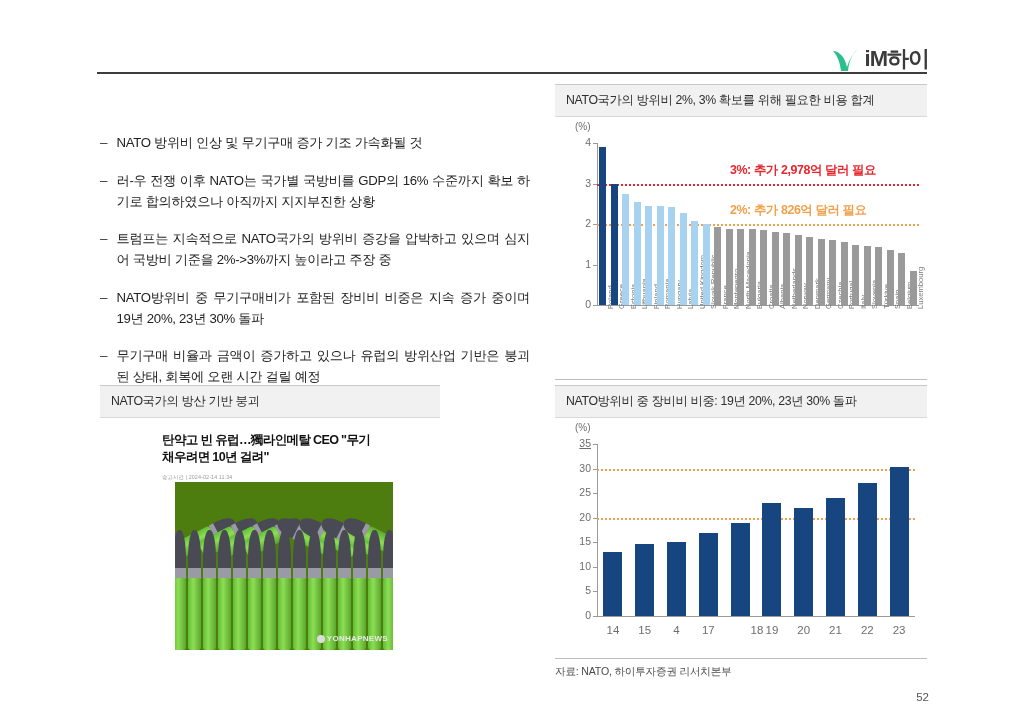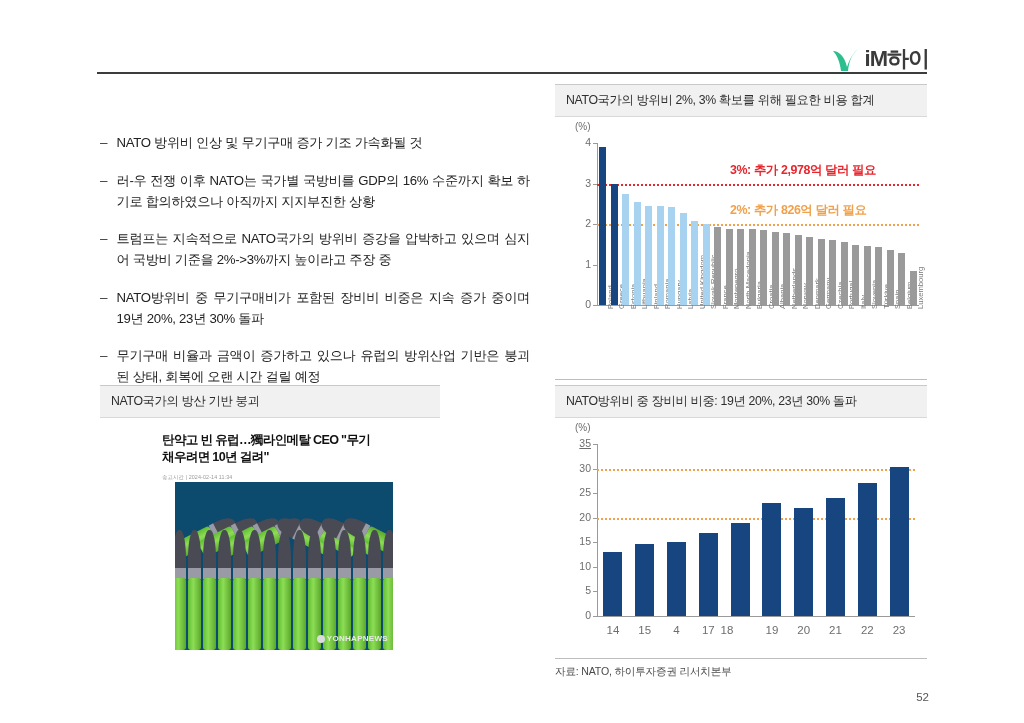--- a/index.html
+++ b/index.html
@@ -179,21 +179,21 @@
     <div class="card-foot">자료: NATO, 하이투자증권 리서치본부</div>
   </div>
 
   <div class="card" id="card-news">
     <div class="card-head">NATO국가의 방산 기반 붕괴</div>
     <div class="news">
       <div class="news-inner">
         <div class="news-head">탄약고 빈 유럽…獨라인메탈 CEO "무기 채우려면 10년 걸려"</div>
         <div class="news-meta">송고시간 | 2024-02-14 11:34</div>
       </div>
-      <div class="news-photo" id="photo" style="background: #0c4a6e;">
+      <div class="news-photo" id="photo" style="background: #4d7c0f;">
 
       <div style="position: absolute; left: -4px; top: 6px; width: 17px; height: 62px; transform: rotate(63deg); transform-origin: 50% 100%;">
             <div style="position: absolute; left: 0px; top: 0px; width: 100%; height: 34%; background: rgb(74, 74, 85); border-radius: 45% 45% 12% 12% / 70% 70% 10% 10%;"></div>
             <div style="position: absolute; left: 0px; top: 32%; width: 100%; height: 9%; background: rgb(154, 154, 166);"></div>
             <div style="position: absolute; left: 0px; top: 40%; width: 100%; height: 60%; background: linear-gradient(90deg, rgb(95, 190, 51), rgb(141, 221, 85) 40%, rgb(90, 168, 44)); border-radius: 3px;"></div>
           </div>
           <div style="position: absolute; left: 18px; top: 6px; width: 17px; height: 62px; transform: rotate(63deg); transform-origin: 50% 100%;">
             <div style="position: absolute; left: 0px; top: 0px; width: 100%; height: 34%; background: rgb(74, 74, 85); border-radius: 45% 45% 12% 12% / 70% 70% 10% 10%;"></div>
             <div style="position: absolute; left: 0px; top: 32%; width: 100%; height: 9%; background: rgb(154, 154, 166);"></div>
             <div style="position: absolute; left: 0px; top: 40%; width: 100%; height: 60%; background: linear-gradient(90deg, rgb(95, 190, 51), rgb(141, 221, 85) 40%, rgb(90, 168, 44)); border-radius: 3px;"></div>
@@ -337,21 +337,21 @@
         <div class="gl" style="left: 42px; width: 318px; top: 99.7143px; border-color: rgb(240, 161, 75);"></div>
         <div class="bar" style="left: 48.4px; top: 134.114px; width: 19px; height: 63.8857px; background: rgb(23, 69, 127);"></div>
         <div class="ax-tick-b" style="left: 42px; width: 31.8px; top: 206px;">14</div>
         <div class="bar" style="left: 80.2px; top: 126.251px; width: 19px; height: 71.7486px; background: rgb(23, 69, 127);"></div>
         <div class="ax-tick-b" style="left: 73.8px; width: 31.8px; top: 206px;">15</div>
         <div class="bar" style="left: 112px; top: 124.286px; width: 19px; height: 73.7143px; background: rgb(23, 69, 127);"></div>
         <div class="ax-tick-b" style="left: 105.6px; width: 31.8px; top: 206px;">4</div>
         <div class="bar" style="left: 143.8px; top: 115.44px; width: 19px; height: 82.56px; background: rgb(23, 69, 127);"></div>
         <div class="ax-tick-b" style="left: 137.4px; width: 31.8px; top: 206px;">17</div>
         <div class="bar" style="left: 175.6px; top: 105.12px; width: 19px; height: 92.88px; background: rgb(23, 69, 127);"></div>
-        <div class="ax-tick-b" style="left: 156px; width: 31.8px; top: 206px;">18</div>
+        <div class="ax-tick-b" style="left: 186px; width: 31.8px; top: 206px;">18</div>
         <div class="bar" style="left: 207.4px; top: 85.4629px; width: 19px; height: 112.537px; background: rgb(23, 69, 127);"></div>
         <div class="ax-tick-b" style="left: 201px; width: 31.8px; top: 206px;">19</div>
         <div class="bar" style="left: 239.2px; top: 89.8857px; width: 19px; height: 108.114px; background: rgb(23, 69, 127);"></div>
         <div class="ax-tick-b" style="left: 232.8px; width: 31.8px; top: 206px;">20</div>
         <div class="bar" style="left: 271px; top: 80.0571px; width: 19px; height: 117.943px; background: rgb(23, 69, 127);"></div>
         <div class="ax-tick-b" style="left: 264.6px; width: 31.8px; top: 206px;">21</div>
         <div class="bar" style="left: 302.8px; top: 64.8229px; width: 19px; height: 133.177px; background: rgb(23, 69, 127);"></div>
         <div class="ax-tick-b" style="left: 296.4px; width: 31.8px; top: 206px;">22</div>
         <div class="bar" style="left: 334.6px; top: 49.0971px; width: 19px; height: 148.903px; background: rgb(23, 69, 127);"></div>
         <div class="ax-tick-b" style="left: 328.2px; width: 31.8px; top: 206px;">23</div>

